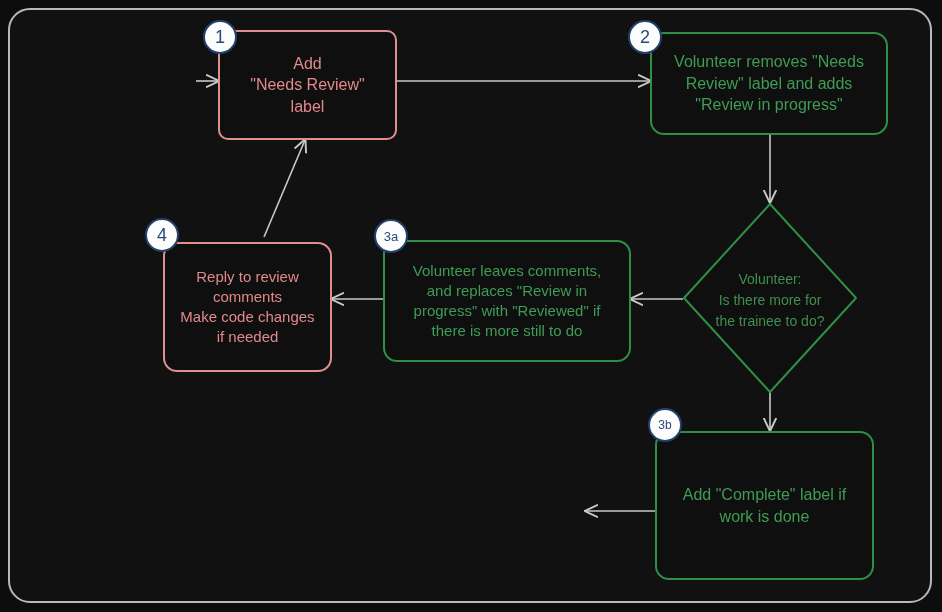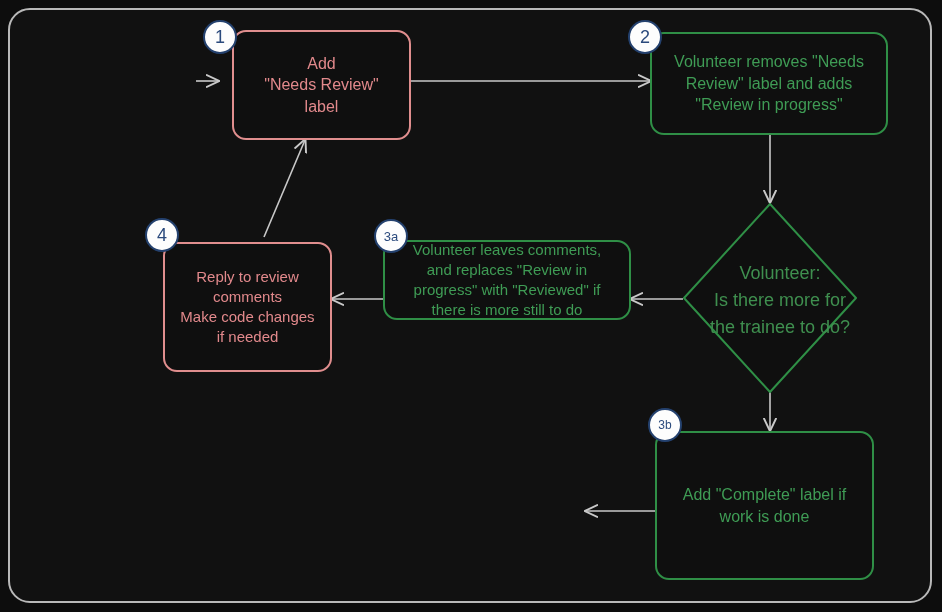--- a/index.html
+++ b/index.html
@@ -61,24 +61,24 @@
   }
   .node-green {
     border-color: #2f8f46;
     color: #3f9c55;
     font-size: 16px;
   }
   .diamond-label {
     position: absolute;
     display: flex;
     align-items: center;
-    justify-content: flex-end;
+    justify-content: center;
     text-align: center;
     color: #3f8f4f;
-    font-size: 18px;
+    font-size: 14px;
     line-height: 1.5;
     white-space: pre-line;
     pointer-events: none;
   }
   .badge {
     position: absolute;
     width: 34px;
     height: 34px;
     border-radius: 50%;
     background: #fdfdfd;
@@ -130,21 +130,21 @@
 
       <line x1="770" y1="385" x2="770" y2="430"></line>
 
       <line x1="655" y1="511" x2="586" y2="511"></line>
     </g>
 
     <path d="M 770 204 L 856 298 L 770 392 L 684 298 Z" fill="#0f0f0f" stroke="#2f8f46" stroke-width="2" stroke-linejoin="round"></path>
   </svg>
 
 
-  <div class="node node-red" style="left:232px; top:30px; width:179px; height:110px;">
+  <div class="node node-red" style="left:218px; top:30px; width:179px; height:110px;border-radius:10px;">
     <span>Add
 "Needs Review"
 label</span>
   </div>
   <div class="badge" style="left:203px; top:20px;">
     <span>1</span>
   </div>
 
   <div class="node node-green" style="left:650px; top:32px; width:238px; height:103px;">
     <span>Volunteer removes "Needs
@@ -154,21 +154,21 @@
   <div class="badge" style="left:628px; top:20px;">
     <span>2</span>
   </div>
 
   <div class="diamond-label" style="left:690px; top:258px; width:160px; height:84px;">
     <span>Volunteer:
 Is there more for
 the trainee to do?</span>
   </div>
 
-  <div class="node node-green" style="left:383px; top:240px; width:248px; height:80px; font-size:15px;">
+  <div class="node node-green" style="left:383px; top:240px; width:248px; height:122px; font-size:15px;">
     <span>Volunteer leaves comments,
 and replaces "Review in
 progress" with "Reviewed" if
 there is more still to do</span>
   </div>
   <div class="badge" style="left:374px; top:219px; font-size:13px;">
     <span>3a</span>
   </div>
 
   <div class="node node-red" style="left:163px; top:242px; width:169px; height:130px; font-size:15px;">

